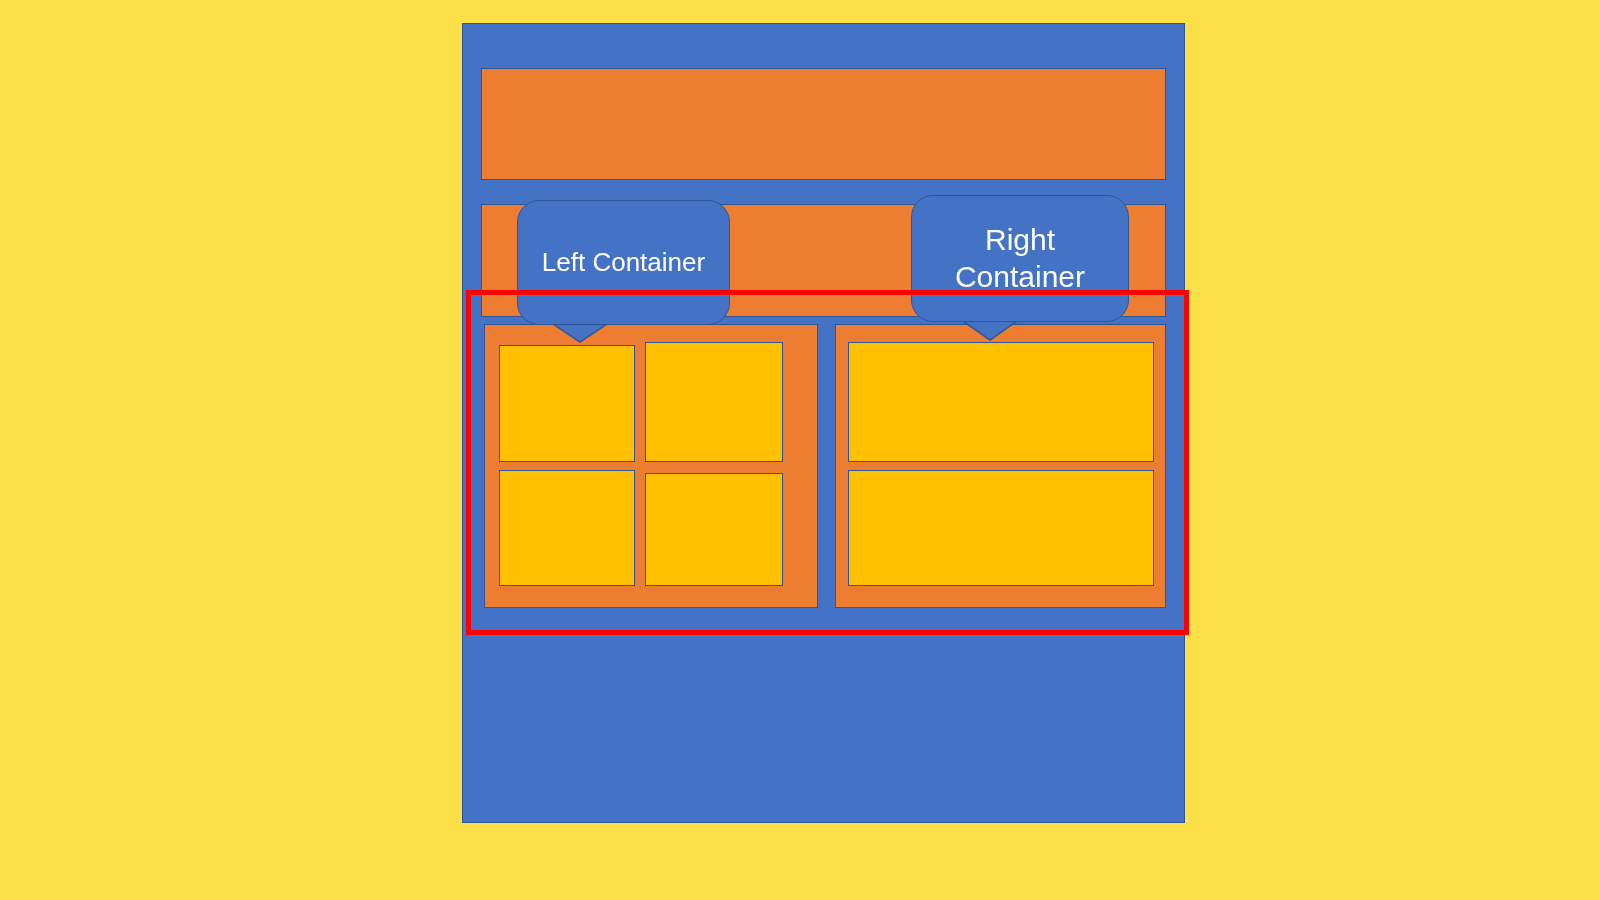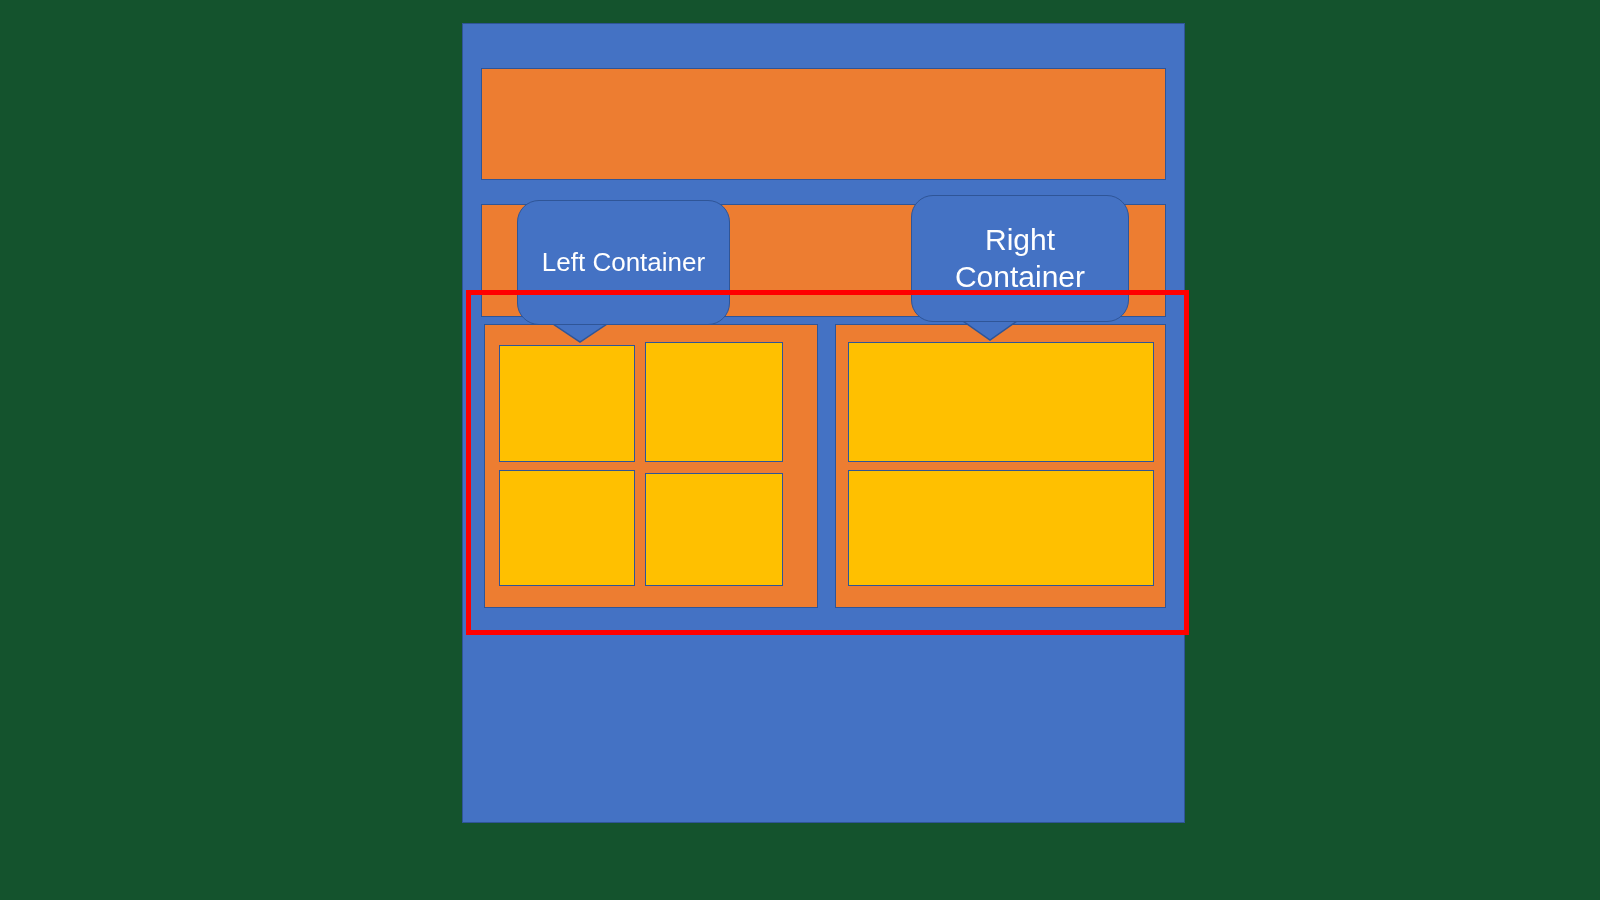--- a/index.html
+++ b/index.html
@@ -11,21 +11,21 @@
     width: 1600px;
     height: 900px;
     font-family: "Liberation Sans", sans-serif;
     overflow: hidden;
   }
 
   #stage {
     position: relative;
     width: 1600px;
     height: 900px;
-    background: #14532d;
+    background: #fde047;
   }
 
   
   .app-frame {
     position: absolute;
     left: 462px;
     top: 23px;
     width: 723px;
     height: 800px;
     background: #4472C4;

